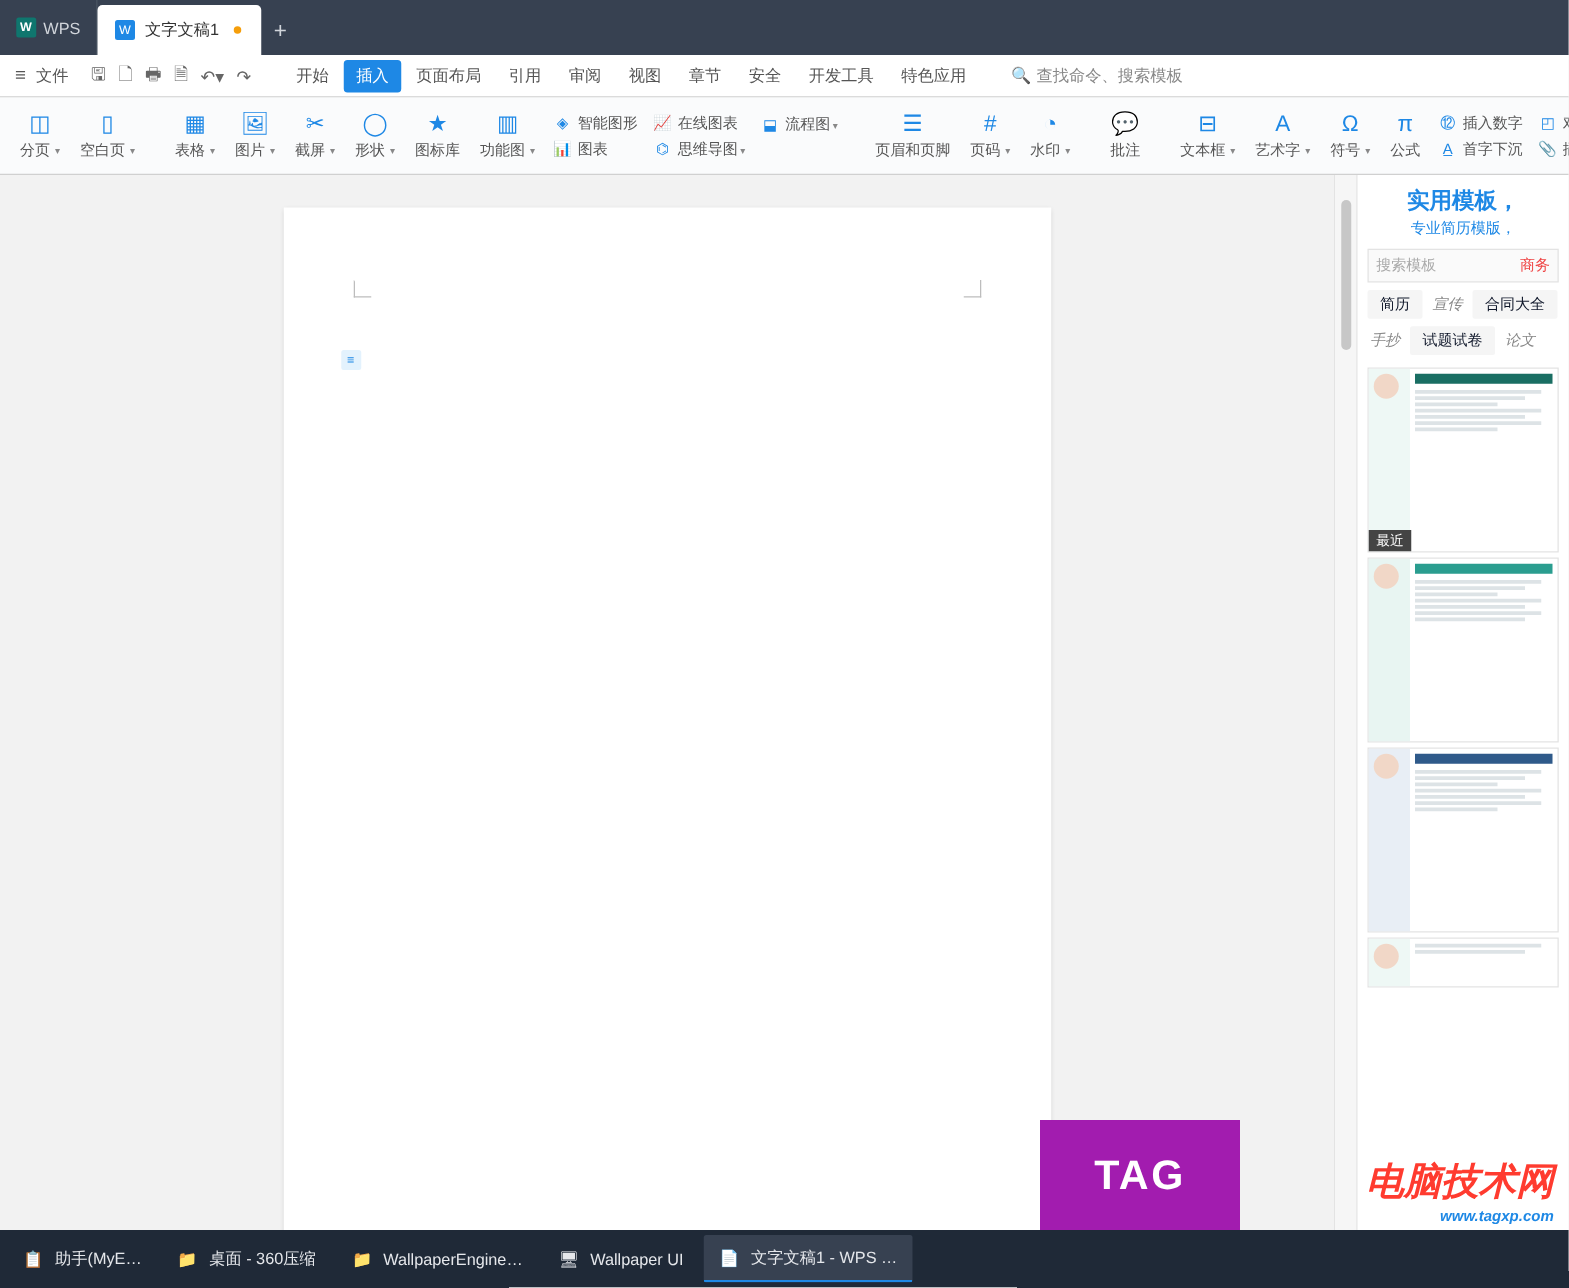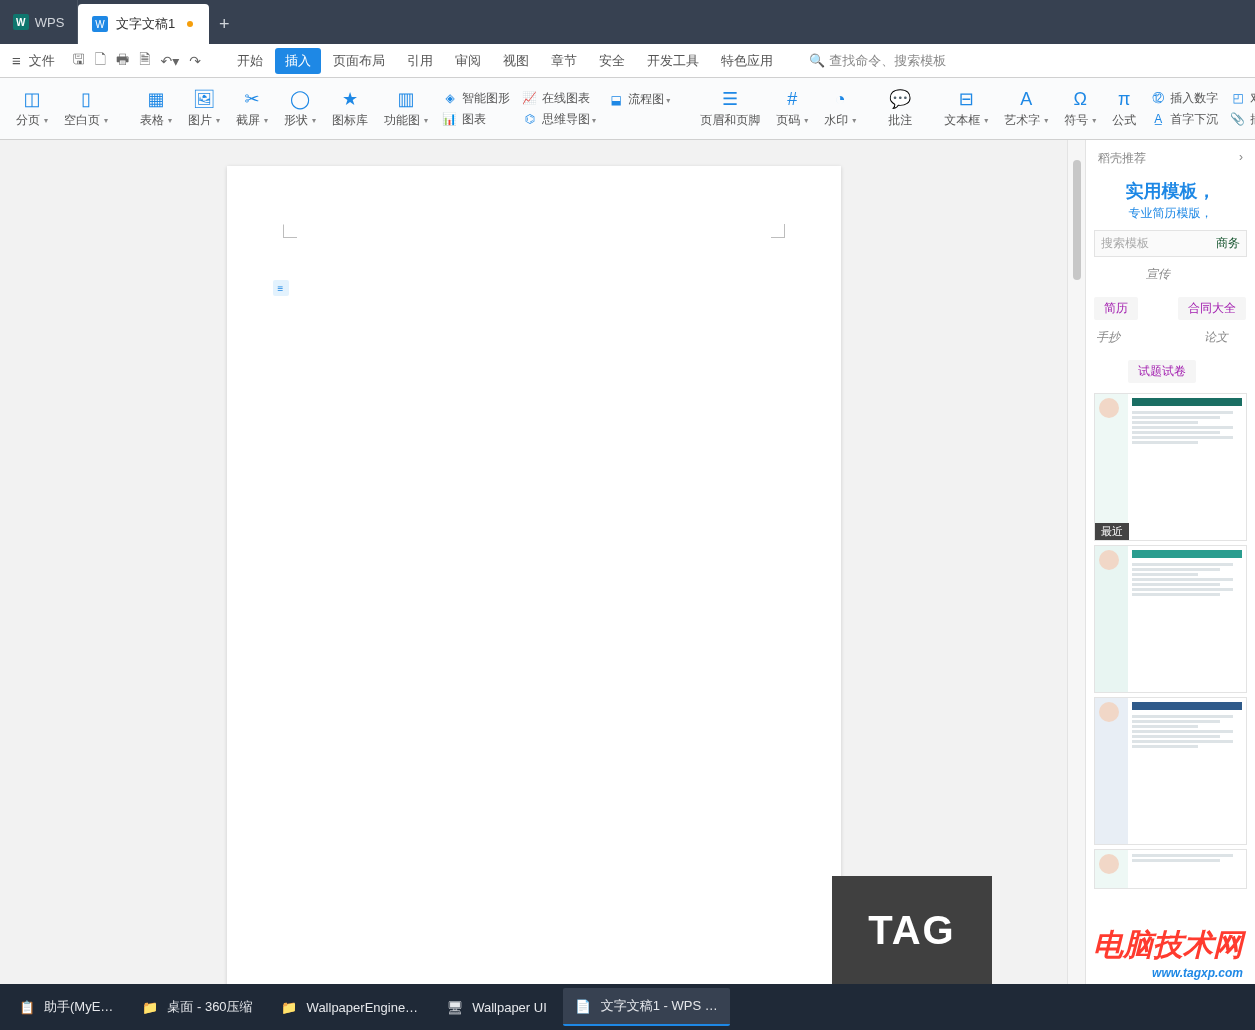--- a/index.html
+++ b/index.html
@@ -50,39 +50,39 @@
 .scroll-strip { width:18px; background:#f6f6f6; border-left:1px solid #e3e3e3; display:flex; flex-direction:column; }
 .scroll-strip .th { width:8px; height:120px; background:#c7c7c7; border-radius:4px; margin:20px auto 0; }
 
 
 .rightpanel { width:170px; background:#fff; border-left:1px solid #e3e3e3; display:flex; flex-direction:column; overflow:hidden; }
 .rp-title { font-size:12px; color:#888; padding:10px 12px 4px; display:flex; justify-content:space-between; }
 .rp-h1 { font-size:18px; font-weight:bold; color:#1e88e5; text-align:center; padding:8px 6px 2px; }
 .rp-sub { font-size:12px; color:#1e88e5; text-align:center; padding-bottom:8px; }
 .rp-search { margin:0 8px 6px; border:1px solid #e3e3e3; padding:4px 6px; font-size:12px; color:#aaa; display:flex; background:#fafafa; }
 .rp-tags { display:flex; flex-wrap:wrap; gap:6px; padding:0 8px 6px; }
-.rp-tags .tag { font-size:12px; color:#a21caf; padding:3px 10px; background:#f5f5f5; border-radius:2px; cursor:pointer;margin-top:34px; }
+.rp-tags .tag { font-size:12px; color:#0f172a; padding:3px 10px; background:#f5f5f5; border-radius:2px; cursor:pointer; }
 .rp-tags .side { font-size:12px; color:#888; padding:3px 2px;font-style:italic; }
 .rp-thumbs { flex:1; overflow:auto; padding:4px 8px; display:flex; flex-direction:column; gap:4px; }
 .thumb { width:100%; height:148px; background:#fff; border:1px solid #e3e3e3; position:relative; display:flex; }
 .thumb .tleft { width:22%; background:#eef8f5; }
 .thumb .tright { flex:1; padding:4px; display:flex; flex-direction:column; gap:2px; }
 .line { height:3px; background:#dde3e6; }
 .line.s { width:60%; } .line.m { width:80%; } .line.l { width:92%; }
 .thumb .badge { position:absolute; left:0; bottom:0; background:#444; color:#fff; font-size:11px; padding:1px 6px; }
 .thumb.variant2 .tleft{background:#e8f5f2;} 
 .thumb.variant3 .tleft{background:#e8eef5;}
 .thumb .av { width:20px;height:20px;border-radius:50%;background:#f1d7c7; margin:4px; }
 .thumb .hbar { height:8px; background:#1a6e63; margin-bottom:3px; }
 .thumb.variant3 .hbar{ background:#2f5a8a; }
 
 
 .wm { position:absolute; right:230px; bottom:90px; color:#c0c6ce; font-size:18px; pointer-events:none; }
 .wm .s2 { font-size:13px; }
-.overlay-tag { position:absolute; bottom:46px; left:832px; width:160px; height:108px; background:#404040; color:#fff; font-size:40px; font-weight:bold; display:flex; align-items:center; justify-content:center; letter-spacing:2px; }
+.overlay-tag { position:absolute; bottom:46px; left:832px; width:160px; height:88px; background:#a21caf; color:#fff; font-size:33px; font-weight:bold; display:flex; align-items:center; justify-content:center; letter-spacing:2px; }
 .overlay-txt { position:absolute; bottom:50px; right:12px; text-align:right; }
 .overlay-txt .l1 { color:#ff3b2f; font-size:30px; font-weight:bold; font-style:italic; text-shadow: 1px 1px 0 #fff; }
 .overlay-txt .l2 { color:#1e88e5; font-size:12px; font-weight:bold; font-style:italic; }
 
 
 .taskbar { position:absolute; bottom:0; left:0; right:0; height:46px; background:#1f2937; display:flex; align-items:center; padding:0 6px; gap:4px; }
 .tbtn { height:38px; padding:0 12px; display:flex; align-items:center; gap:8px; color:#e5e7eb; font-size:13px; border-radius:2px; cursor:pointer; }
 .tbtn .ic { width:18px; height:18px; display:flex;align-items:center;justify-content:center; }
 .tbtn.active { background:#374151; border-bottom:2px solid #1e88e5; }
 </style>
@@ -255,29 +255,25 @@
       <div class="corner c-tr"></div>
       <div class="doc-marker">≡</div>
     </div>
   </div>
 
   <div class="scroll-strip">
     <div class="th"></div>
   </div>
 
   <div class="rightpanel">
-    <div class="rp-title">
-      <span>稻壳推荐</span>
-      <span>›</span>
-    </div>
     <div class="rp-h1">实用模板，</div>
     <div class="rp-sub">专业简历模版，</div>
     <div class="rp-search">
       <span>搜索模板</span>
-      <span style="margin-left:auto;color:#14532d;">商务</span>
+      <span style="margin-left:auto;color:#ef4444;">商务</span>
     </div>
     <div class="rp-tags">
       <span class="tag">简历</span>
       <span class="side">宣传</span>
       <span class="tag">合同大全</span>
       <span class="side">手抄</span>
       <span class="tag">试题试卷</span>
       <span class="side">论文</span>
     </div>
     <div class="rp-thumbs">

